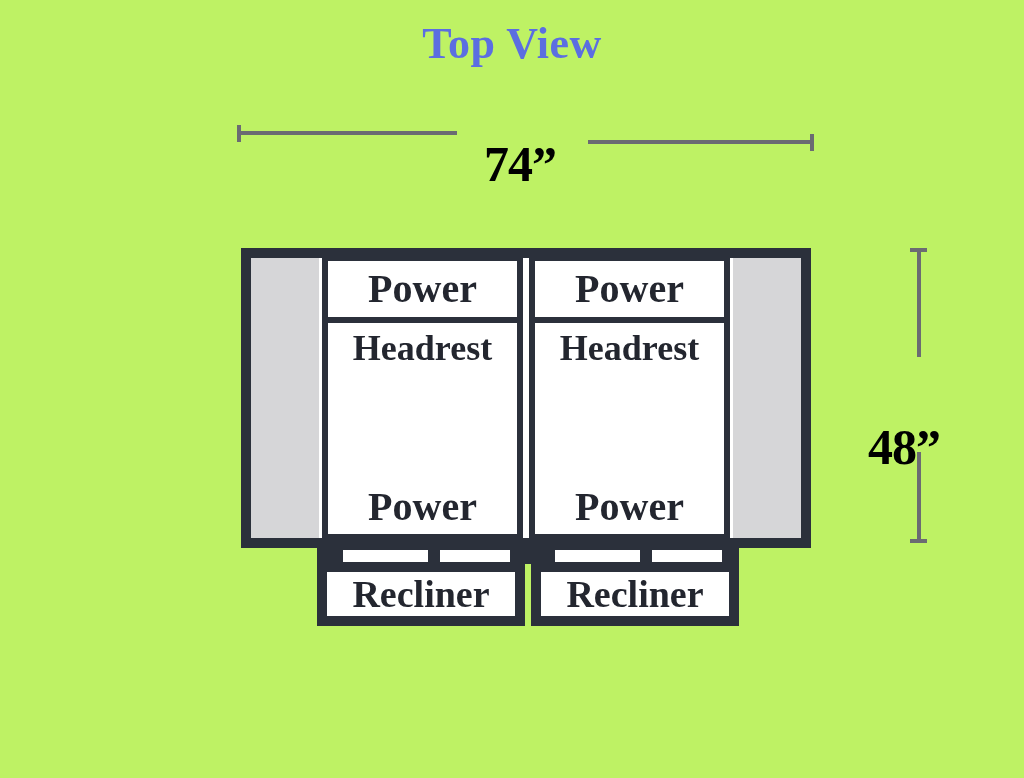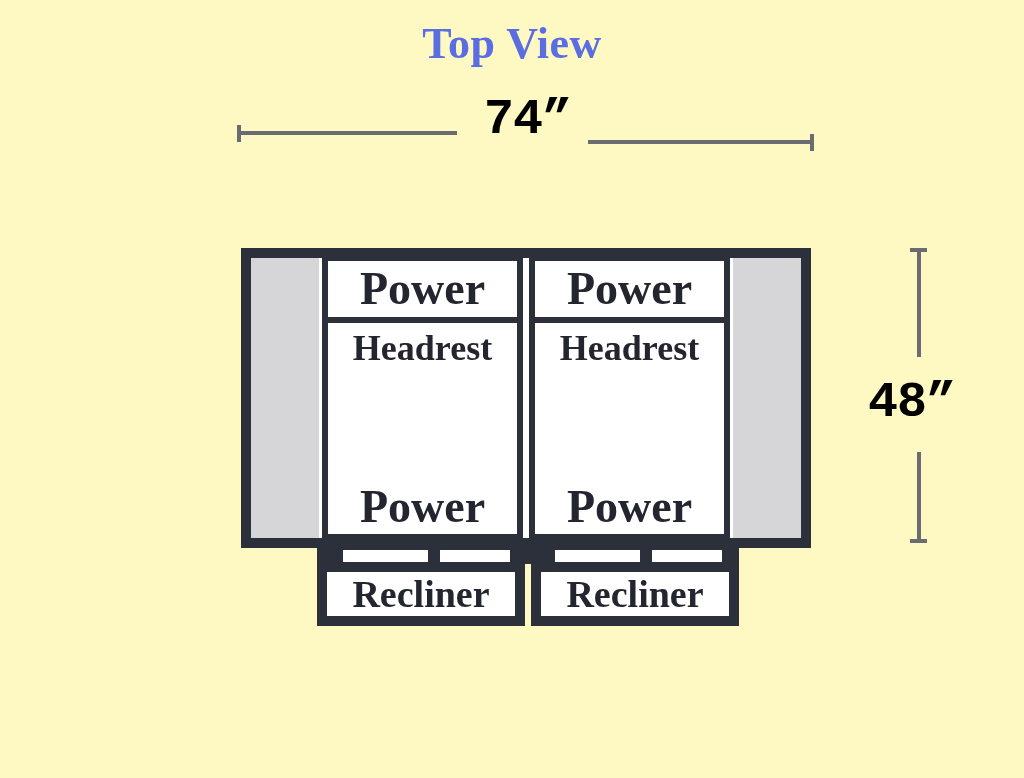--- a/index.html
+++ b/index.html
@@ -8,21 +8,21 @@
     padding: 0;
     background: #ffffff;
   }
   body {
     font-family: "Liberation Serif", "DejaVu Serif", serif;
   }
   #stage {
     position: relative;
     width: 1024px;
     height: 778px;
-    background: #fef9c3;
+    background: #bef264;
     overflow: hidden;
   }
 
   
   #title {
     position: absolute;
     left: 0;
     top: 16px;
     width: 1024px;
     text-align: center;
@@ -53,24 +53,25 @@
     background: #6b6b72;
   }
   .dim-tick-h {
     position: absolute;
     width: 17px;
     height: 4px;
     background: #6b6b72;
   }
   .dim-label {
     position: absolute;
-    font-family: Liberation Mono, monospace;
+    font-family: Liberation Serif, serif;
     font-weight: bold;
     color: #000000;
     white-space: nowrap;
+    margin-top: 44px;
   }
   #label-width {
     left: 484px;
     top: 92px;
     font-size: 50px;
     line-height: 56px;
     letter-spacing: -1px;
   }
   #label-height {
     left: 868px;
@@ -133,21 +134,21 @@
     padding: 4px 0 4px 0;
     text-align: center;
   }
   .seat-label {
     font-family: "Liberation Serif", "DejaVu Serif", serif;
     font-weight: bold;
     color: #23262f;
     white-space: nowrap;
   }
   .label-power {
-    font-size: 46px;
+    font-size: 40px;
     line-height: 46px;
   }
   .label-headrest {
     font-size: 36px;
     line-height: 42px;
   }
 
   
   #connector-band {
     position: absolute;

